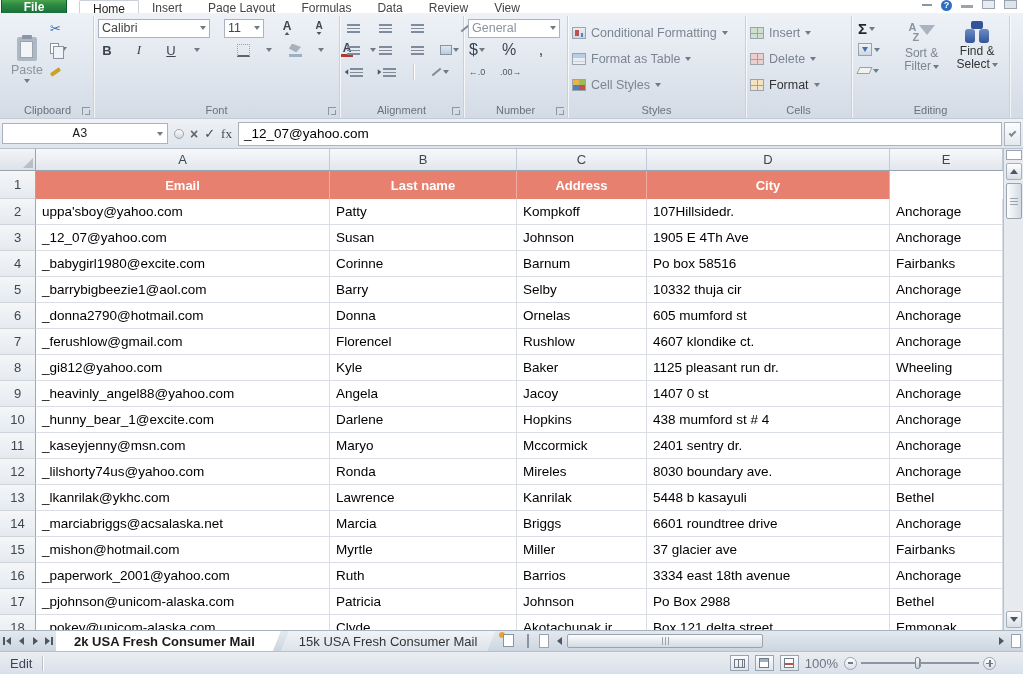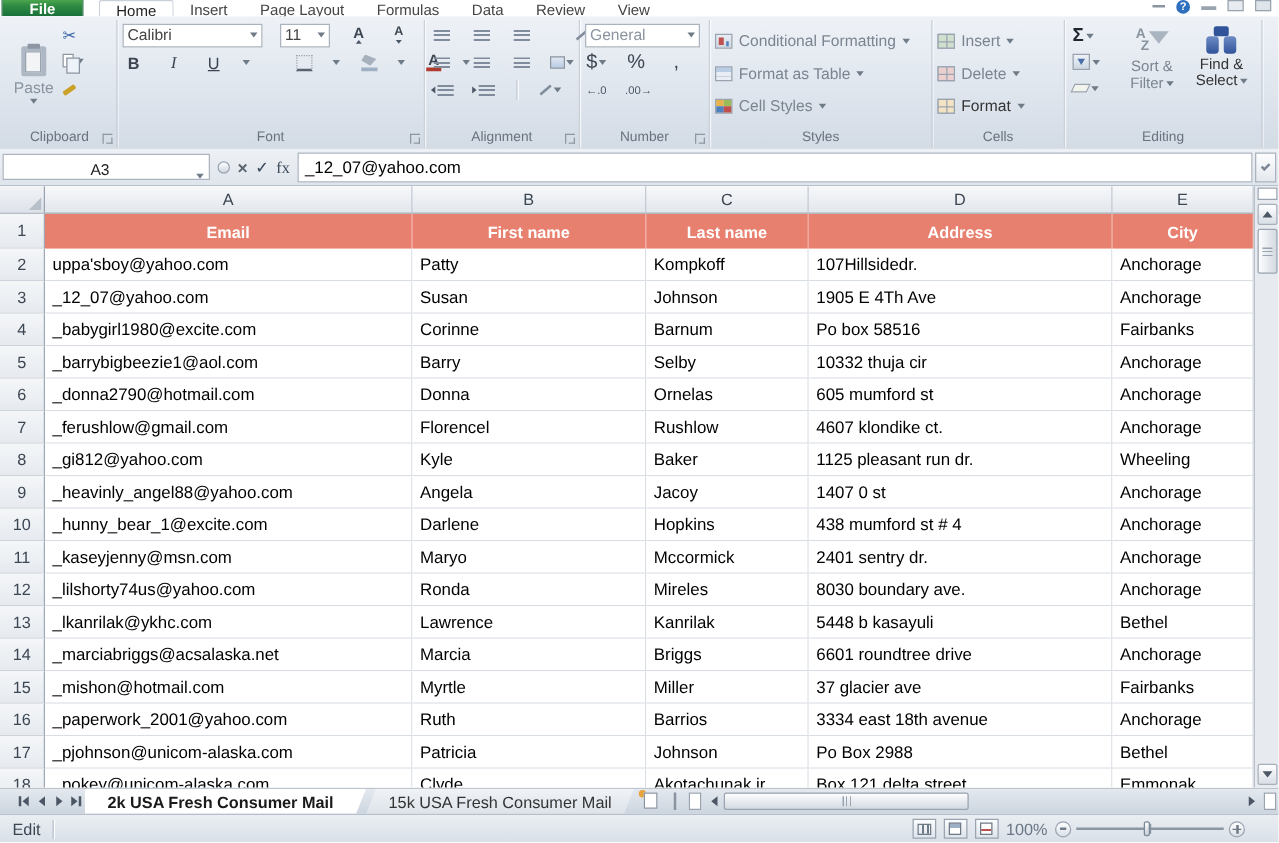--- a/index.html
+++ b/index.html
@@ -115,22 +115,22 @@
   .ic-azfunnel .z{position:absolute;left:4px;top:10px;font-size:11px;font-weight:bold;color:#8a94a0;}
   .ic-azfunnel .fun{position:absolute;right:0;top:4px;width:0;height:0;border-left:8px solid transparent;border-right:8px solid transparent;border-top:10px solid #aab4c0;}
   .ic-binoc{position:relative;width:26px;height:24px;}
   .ic-binoc .l,.ic-binoc .r{position:absolute;bottom:2px;width:10px;height:14px;background:linear-gradient(#6d8cc4,#31539a);border-radius:3px;}
   .ic-binoc .l{left:1px;} .ic-binoc .r{right:1px;}
   .ic-binoc .b{position:absolute;top:0;left:7px;width:12px;height:8px;background:#31539a;border-radius:2px;}
 
   
   .formula-row{height:30px;background:linear-gradient(#eef1f5,#dfe5ec);border-bottom:1px solid #b7c0cb;
                display:flex;align-items:center;padding:3px 2px;}
-  .namebox{width:166px;height:21px;background:#fff;border:1px solid #aab3be;display:flex;align-items:flex-end;
-           justify-content:space-between;padding:0 4px 0 0;font-size:12.5px;color:#222;}
+  .namebox{width:166px;height:21px;background:#fff;border:1px solid #aab3be;display:flex;align-items:center;
+           justify-content:space-between;padding:0 4px 0 0;font-size:12.5px;color:#222;font-family:Liberation Mono, monospace;}
   .namebox .nb-text{flex:1;text-align:center;}
   .fx-btns{display:flex;align-items:center;gap:6px;padding:0 6px;}
   .circle-btn{width:10px;height:10px;border-radius:50%;background:linear-gradient(#fefefe,#cfd6df);border:1px solid #9aa4b0;}
   .xbtn{color:#5a646f;font-size:14px;font-weight:bold;line-height:14px;}
   .okbtn{color:#3c4a5a;font-size:13px;font-weight:bold;}
   .fxbtn{font-family:"Liberation Serif","DejaVu Serif",serif;font-size:13px;color:#3c4a5a;}
   .fieldwrap{flex:1;height:24px;background:#fff;border:1px solid #aab3be;display:flex;align-items:center;}
   .fieldwrap .val{font-size:13.5px;color:#000;padding-left:5px;}
   .fb-expand{width:17px;height:24px;margin-left:2px;background:linear-gradient(#fdfdfe,#e4e9ef);border:1px solid #aab3be;
              display:flex;align-items:center;justify-content:center;}
@@ -160,21 +160,21 @@
   .vs-split{width:16px;height:10px;background:#fff;border:1px solid #9aa4b0;margin-bottom:2px;}
   .vs-btn{width:16px;height:17px;background:linear-gradient(#fefefe,#d8dfe7);border:1px solid #a6b0bb;border-radius:2px;
           display:flex;align-items:center;justify-content:center;margin:1px 0;}
   .vs-thumb{width:16px;height:36px;background:linear-gradient(90deg,#fdfdfe,#d3dae2);border:1px solid #9aa4b0;border-radius:2px;
             margin-top:2px;display:flex;align-items:center;justify-content:center;}
   .grip-h{width:8px;height:7px;background:repeating-linear-gradient(to bottom,#9aa4b0 0 1px,transparent 1px 3px);}
   .vs-track{flex:1;}
 
   
   .sheetrow{height:21px;background:linear-gradient(#e4e9ef,#ccd5df);border-top:1px solid #aab4bf;
-            display:flex;align-items:center;padding-left:12px;}
+            display:flex;align-items:center;padding-left:0;}
   .navbtn{width:14px;height:16px;display:flex;align-items:center;justify-content:center;gap:1px;}
   .navbar{width:2px;height:8px;background:#4c5766;}
   .stab{height:20px;display:flex;align-items:center;padding:0 18px;font-size:13px;color:#333;}
   .stab.active{background:#fff;font-weight:bold;color:#1a1a1a;clip-path:polygon(0 0,100% 0,calc(100% - 8px) 100%,0 100%);padding-right:26px;}
   .stab.inactive{background:linear-gradient(#f0f3f7,#dde3ea);clip-path:polygon(8px 0,100% 0,calc(100% - 8px) 100%,0 100%);}
   .ins-sheet{width:26px;height:18px;position:relative;margin-left:2px;}
   .ins-sheet .pg{position:absolute;left:6px;top:2px;width:11px;height:13px;background:#fff;border:1px solid #8a93a0;}
   .ins-sheet .spark{position:absolute;left:2px;top:0;width:6px;height:6px;background:#e8a33d;border-radius:50%;}
   .tab-split{width:6px;height:14px;border-left:2px solid #8a93a0;margin:0 4px;}
   .hs-box{width:10px;height:14px;background:#fff;border:1px solid #9aa4b0;margin:0 2px;}
@@ -531,21 +531,20 @@
       <div class="ch">A</div>
       <div class="ch">B</div>
       <div class="ch">C</div>
       <div class="ch">D</div>
       <div class="ch">E</div>
     </div>
     <div class="rows-container" id="grid-rows" style="--hdrbg: #e8806f;">
         <div class="row header-row gridcols">
           <div class="gut">1</div>
           <div class="cell h c0">Email</div>
-          <div class="cell h c1">First name</div>
           <div class="cell h c2">Last name</div>
           <div class="cell h c3">Address</div>
           <div class="cell h c4">City</div>
         </div>
         <div class="row gridcols">
           <div class="gut">2</div>
           <div class="cell c0">uppa'sboy@yahoo.com</div>
           <div class="cell c1">Patty</div>
           <div class="cell c2">Kompkoff</div>
           <div class="cell c3">107Hillsidedr.</div>

